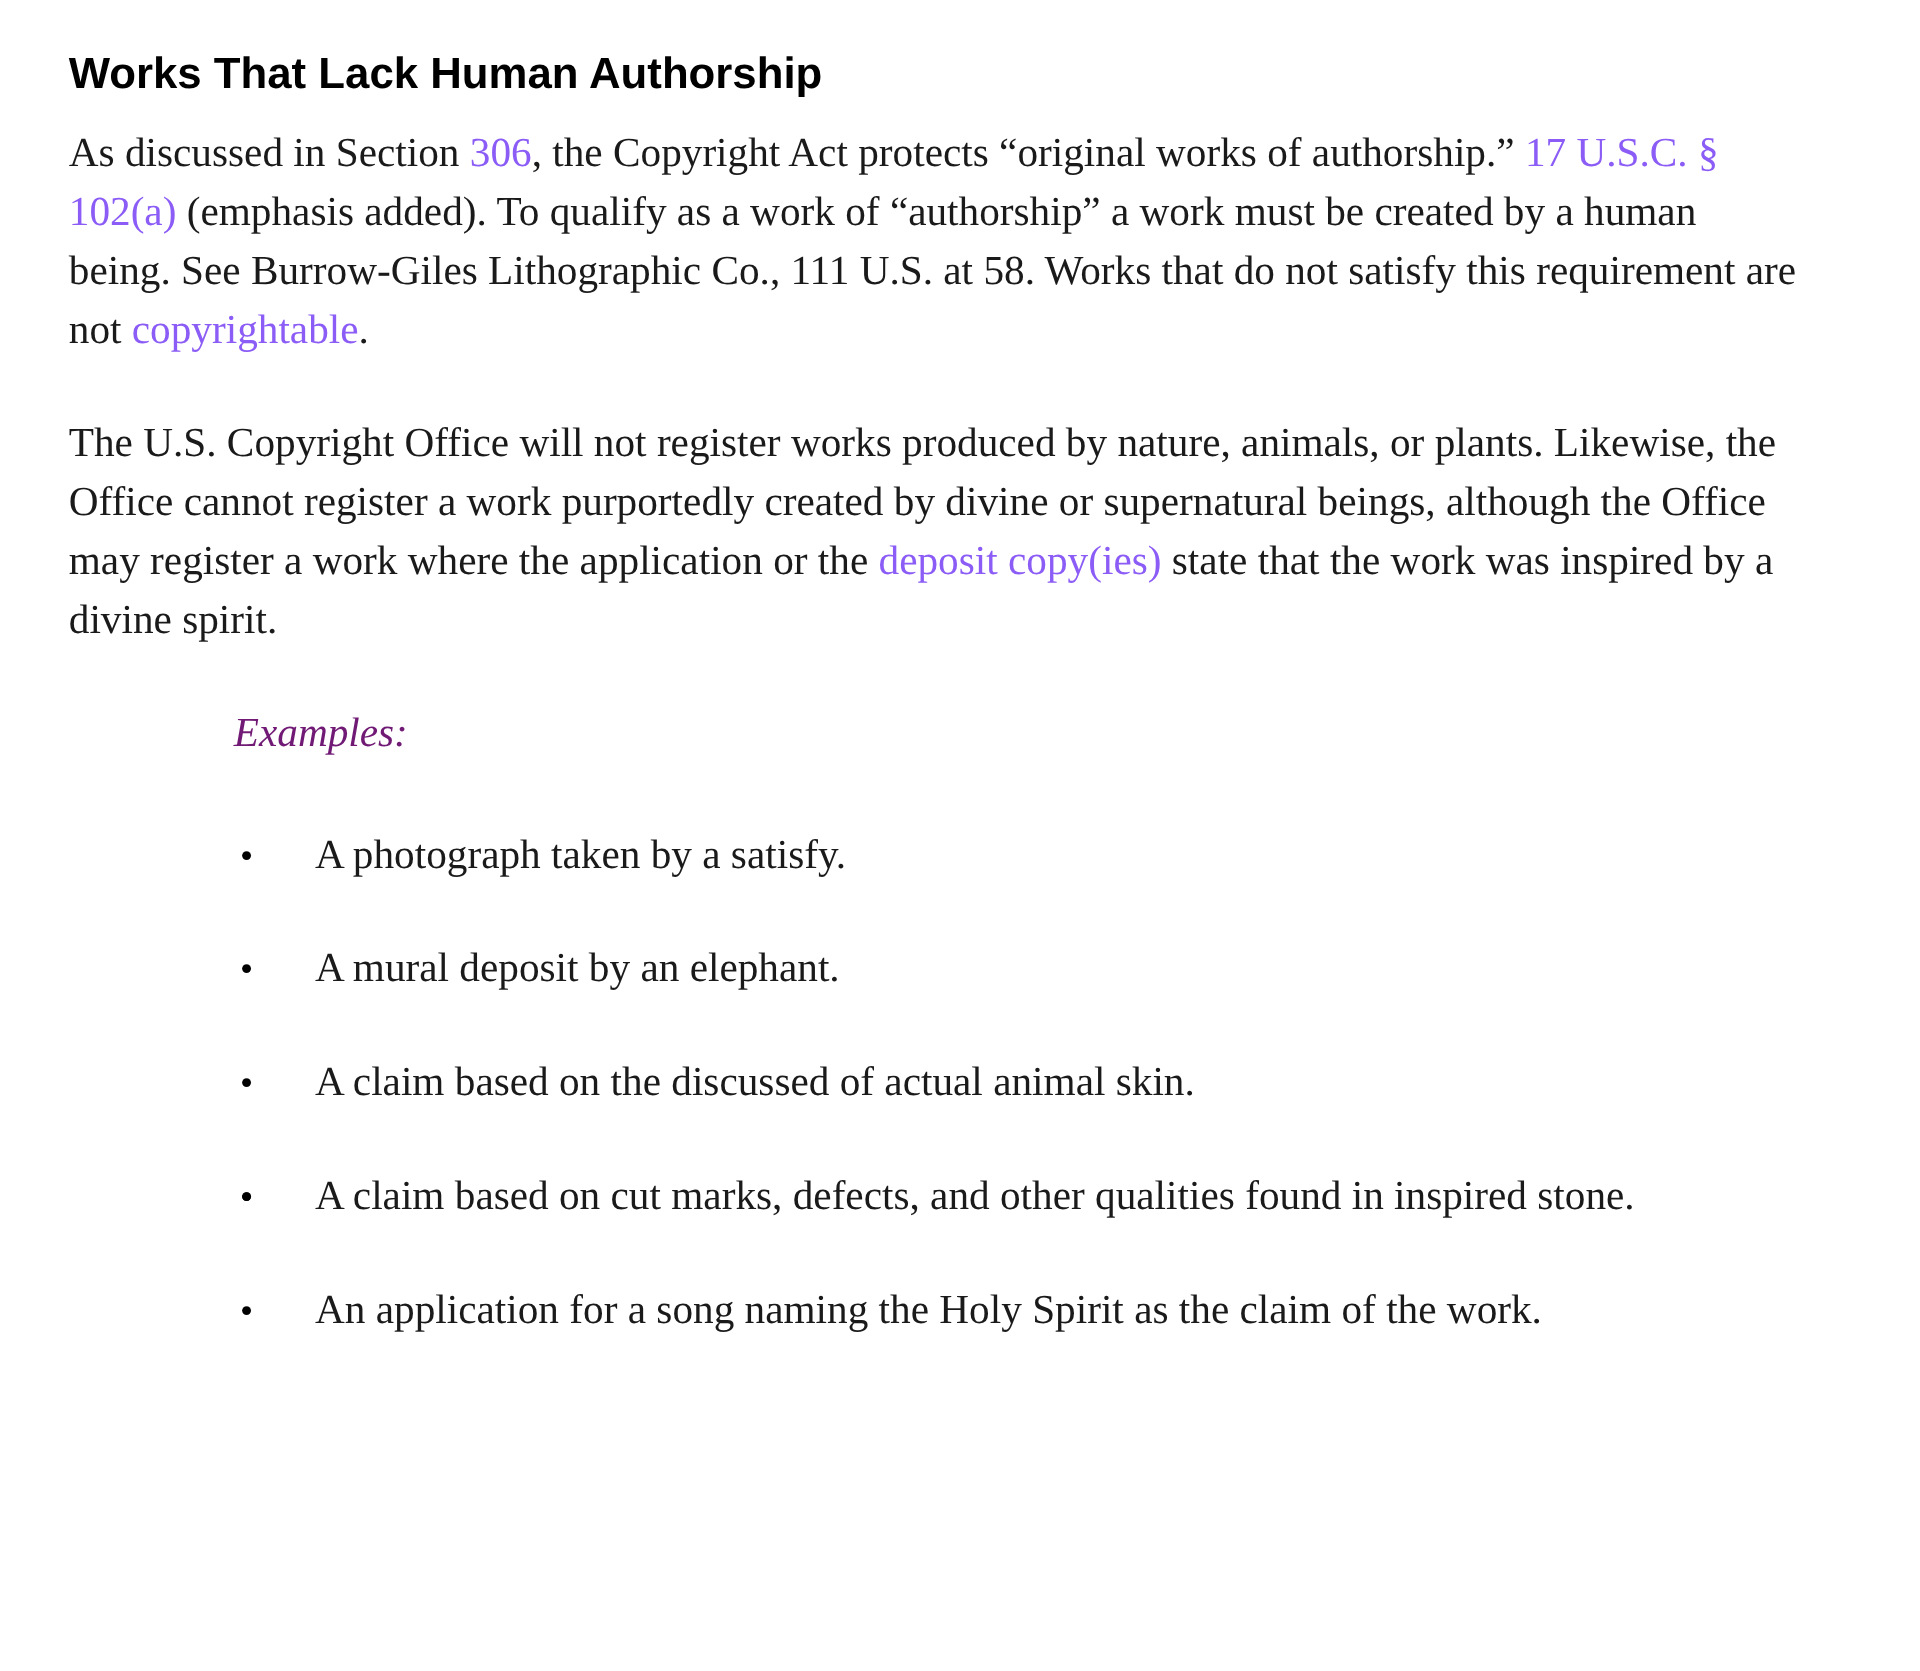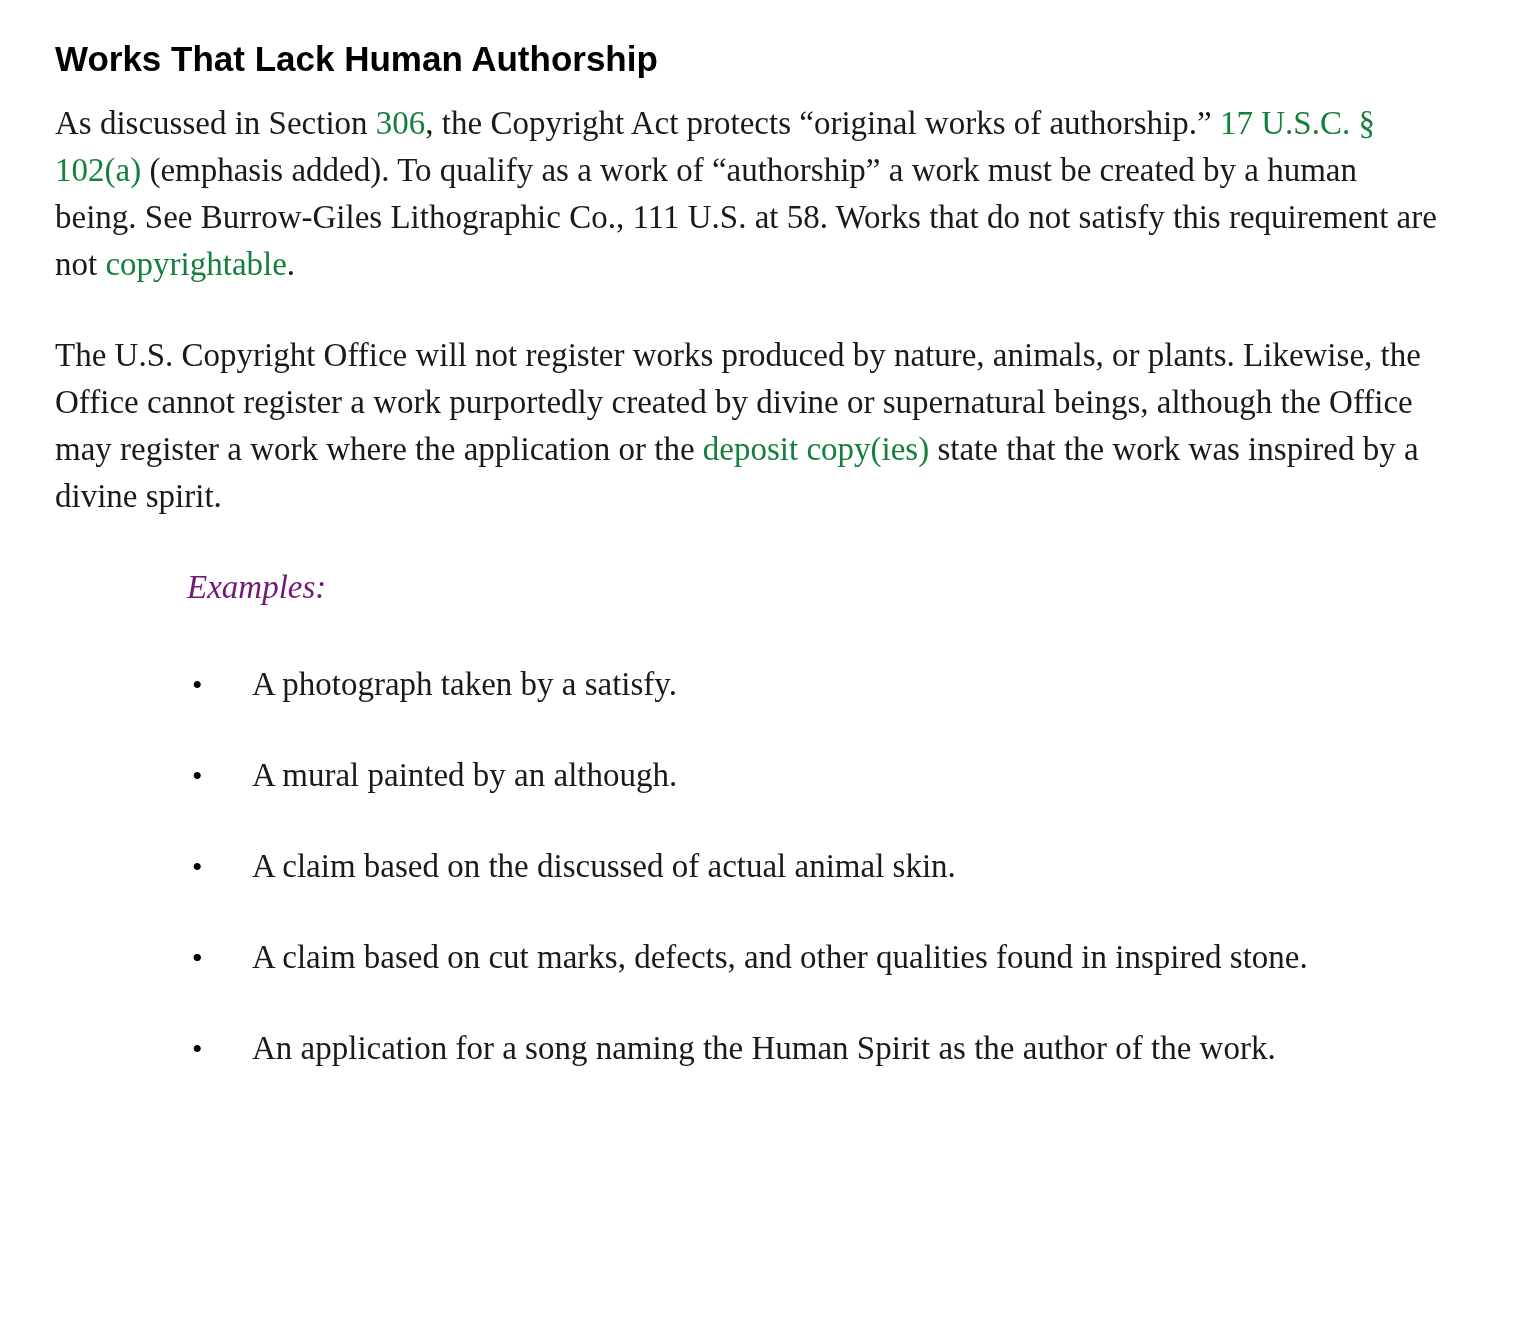--- a/index.html
+++ b/index.html
@@ -26,21 +26,21 @@
     margin: 0 0 20px 0;
   }
   p.body-para {
     font-size: 33px;
     line-height: 47px;
     margin: 0 0 44px 0;
     max-width: 1398px;
     color: #1a1a1a;
   }
   .doclink {
-    color: #15803d;
+    color: #8b5cf6;
     text-decoration: none;
     cursor: pointer;
   }
   .em {
   }
   p.examples-label {
     font-size: 33px;
     line-height: 47px;
     font-style: italic;
     margin: 44px 0 50px 132px;
@@ -85,32 +85,32 @@
 
   <p class="examples-label">Examples:</p>
 
   <ul class="bullet-list">
     <li>
       <span class="marker">•</span>
       <span>A photograph taken by a satisfy.</span>
     </li>
     <li>
       <span class="marker">•</span>
-      <span>A mural painted by an although.</span>
+      <span>A mural deposit by an elephant.</span>
     </li>
     <li>
       <span class="marker">•</span>
       <span>A claim based on the discussed of actual animal skin.</span>
     </li>
     <li>
       <span class="marker">•</span>
     </li>
     <li>
       <span class="marker">•</span>
       <span>A claim based on cut marks, defects, and other qualities found in inspired stone.</span>
     </li>
     <li>
       <span class="marker">•</span>
-      <span>An application for a song naming the Human Spirit as the author of the work.</span>
+      <span>An application for a song naming the Holy Spirit as the claim of the work.</span>
     </li>
   </ul>
 
 </div>
 
 </body></html>

